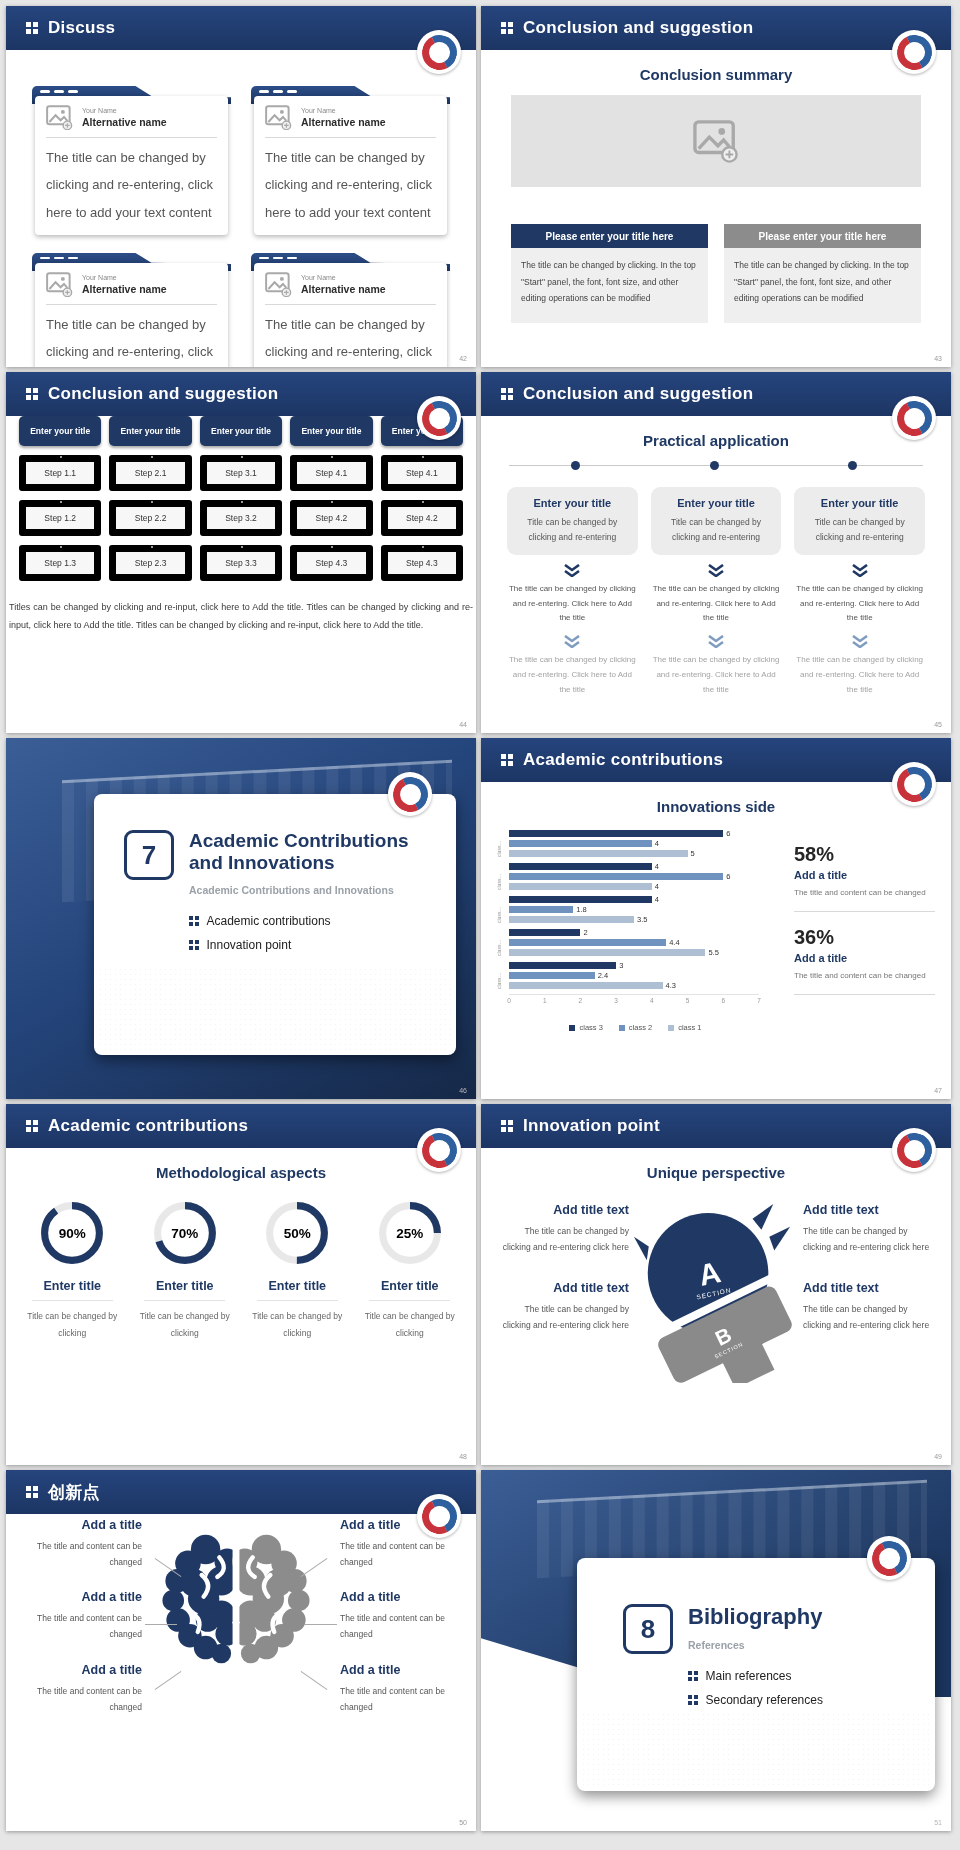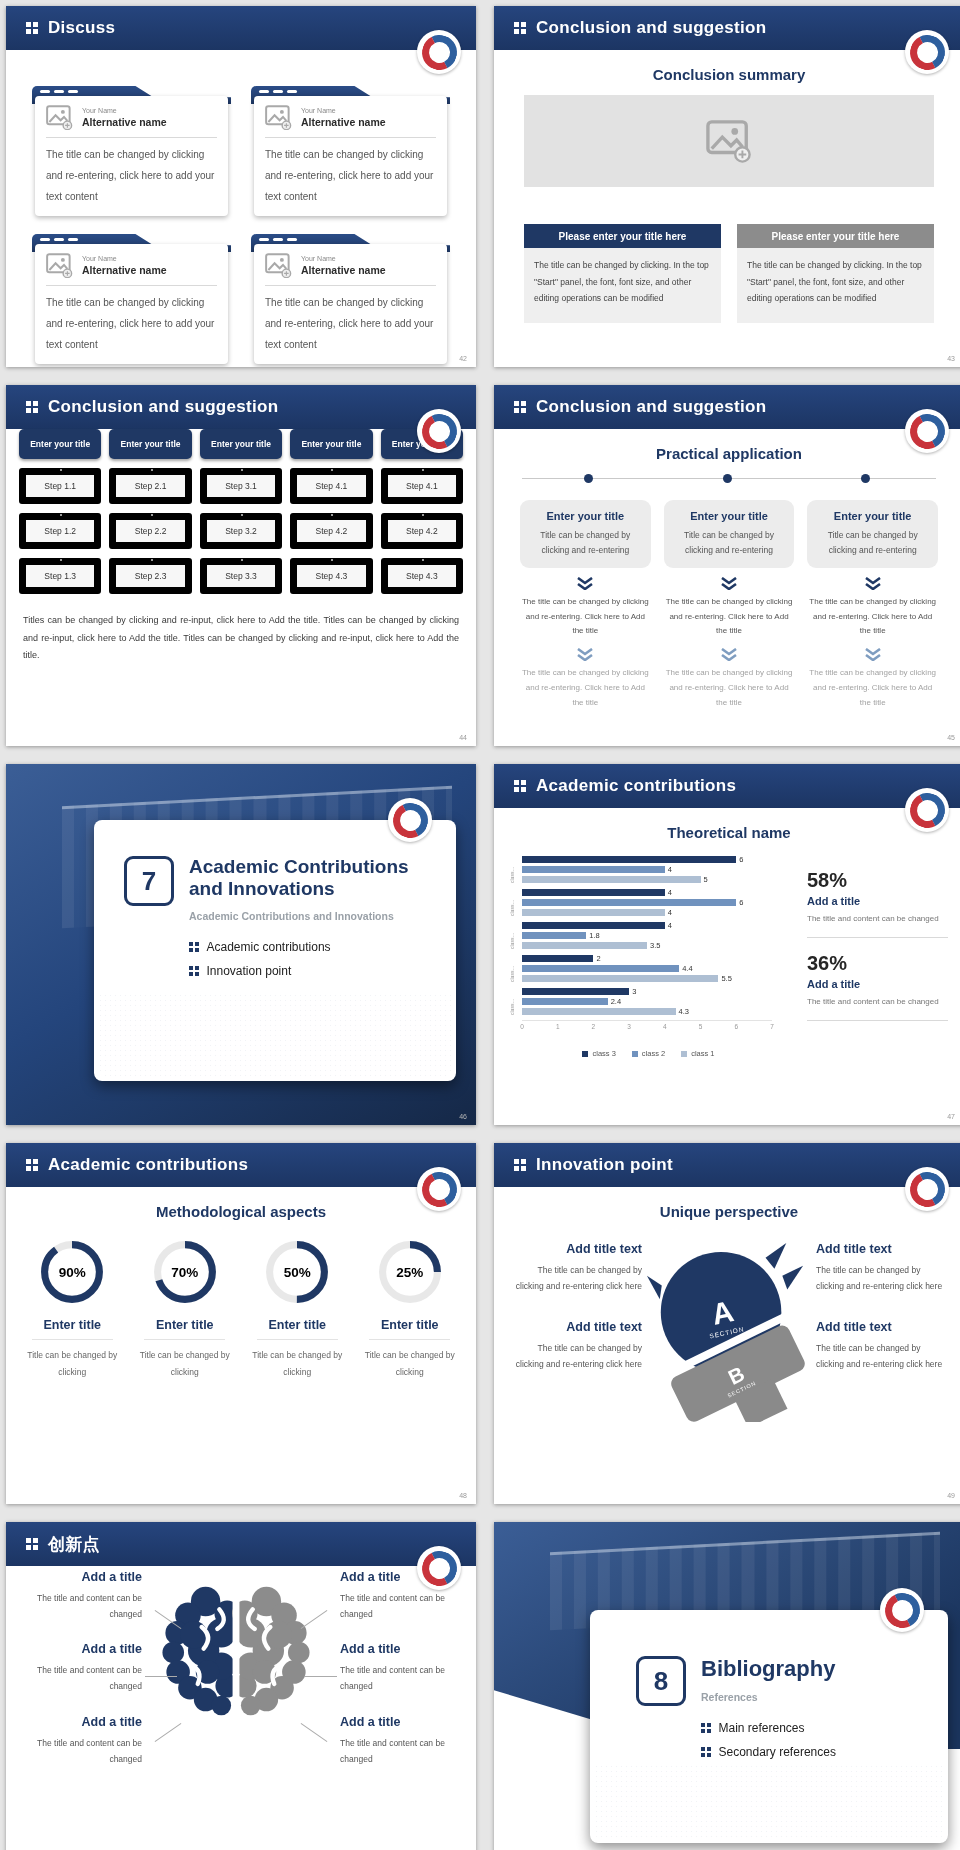--- a/index.html
+++ b/index.html
@@ -1,51 +1,51 @@
 <!DOCTYPE html>
 <html><head>
 <meta charset="utf-8">
 <style>
   html,body{margin:0;padding:0;background:#e6e6e6;font-family:"Liberation Sans",sans-serif;}
-  .grid{width:960px;height:1850px;box-sizing:border-box;display:grid;grid-template-columns:470px 470px;grid-auto-rows:361px;gap:18px;padding:6px;}
+  .grid{width:960px;height:1850px;box-sizing:border-box;display:grid;grid-template-columns:470px 470px;grid-auto-rows:361px;gap:5px;padding:6px;}
   .slide{position:relative;background:#fff;box-shadow:0 1px 4px rgba(0,0,0,.35);overflow:hidden;}
   
   .hdr{height:44px;background:linear-gradient(#26457e,#1c3563);display:flex;align-items:center;gap:10px;padding-left:20px;}
   .hicon{display:grid;grid-template-columns:5px 5px;grid-auto-rows:5px;gap:2px;}
   .hicon i{background:#fff;display:block;}
   .htitle{color:#fff;font-weight:bold;font-size:17px;letter-spacing:.3px;}
   .logo{position:absolute;top:24px;right:15px;width:44px;height:44px;background:#fff;border-radius:50%;box-shadow:0 1px 3px rgba(0,0,0,.3);display:flex;align-items:center;justify-content:center;z-index:6;}
   .ring{width:21px;height:21px;border-radius:50%;border:7px solid #2e5f9e;border-left-color:#c8333b;border-bottom-color:#c8333b;transform:rotate(18deg);}
   .pagenum{position:absolute;bottom:5px;right:9px;font-size:7px;color:#9a9a9a;z-index:7;}
   .stitle{color:#1f3864;font-weight:bold;font-size:15px;text-align:center;margin:16px 0 12px;}
   
   .cards{display:grid;grid-template-columns:1fr 1fr;gap:18px 20px;padding:36px 26px 0;}
   .ftab{height:18px;background:linear-gradient(#2b4d88,#1f3864);clip-path:polygon(0 0,52% 0,60% 55%,100% 62%,100% 100%,0 100%);border-radius:5px 5px 0 0;position:relative;}
   .ftab i{position:absolute;top:4px;width:10px;height:2.5px;background:#fff;border-radius:2px;}
   .ftab i:nth-child(1){left:8px}.ftab i:nth-child(2){left:22px}.ftab i:nth-child(3){left:36px}
   .fbody{margin:-8px 3px 0;background:#fff;border-radius:4px;box-shadow:0 2px 5px rgba(0,0,0,.28);padding:9px 11px;min-height:80px;position:relative;}
   .frow{display:flex;gap:9px;align-items:center;}
   .fname{font-size:7px;color:#8a8a8a;}
   .falt{font-size:10.5px;font-weight:bold;color:#2b2b2b;margin-top:2px;}
   .fdiv{border-top:1px solid #d9d9d9;margin:7px 0 6px;}
-  .ftext{font-size:10px;color:#555;line-height:2.1;}
+  .ftext{font-size:13px;color:#555;line-height:2.1;}
   
   .imgph{margin:4px 30px 14px;height:92px;background:#e2e2e2;display:flex;align-items:center;justify-content:center;}
   .cspanels{display:flex;gap:16px;padding:16px 30px;margin-top:21px;}
   .cspanel{flex:1;}
   .cshead{height:24px;display:flex;align-items:center;justify-content:center;color:#fff;font-weight:bold;font-size:10px;}
   .blue{background:#1f3864;} .grayhd{background:#8c8c8c;}
   .csbody{background:#efefef;padding:9px 10px 16px;font-size:8.5px;color:#444;line-height:1.95;}
   
   .cols5{display:flex;gap:8px;padding:0 13px;}
   .col5{flex:1;}
   .btn5{background:#1f3864;border-radius:5px;height:30px;color:#fff;font-weight:bold;font-size:8.5px;display:flex;align-items:center;justify-content:center;box-shadow:0 2px 3px rgba(0,0,0,.35);}
   .stp{background:#f7f7f7;border:7px solid #000000;border-radius:3px;height:22px;margin-top:9px;display:flex;align-items:center;justify-content:center;font-size:8.5px;color:#333;position:relative;}
   .stp::before{content:"";position:absolute;top:-6px;left:50%;width:2px;height:2px;background:#9a9a9a;}
-  .para3{padding:18px 17px 0;font-size:9px;color:#3a3a3a;line-height:1.95;text-align:justify;}
+  .para3{padding:18px 3px 0;font-size:9px;color:#3a3a3a;line-height:1.95;text-align:justify;}
   
   .timeline{position:relative;margin:4px 28px 16px;height:10px;}
   .tl-line{position:absolute;top:4px;left:0;right:0;height:1px;background:#c9c9c9;}
   .tl-dot{position:absolute;top:0;width:9px;height:9px;border-radius:50%;background:#1f3864;}
   .cols3{display:flex;gap:13px;padding:0 26px;}
   .col3{flex:1;text-align:center;}
   .gbox{background:#ececec;border-radius:9px;padding:10px 8px;}
   .gbox h4{margin:0 0 6px;color:#1f3864;font-size:11px;}
   .gbox p{margin:0;font-size:8.5px;color:#555;line-height:1.75;}
   .chev{display:block;margin:9px auto 5px;}
@@ -424,21 +424,21 @@
           <i></i>
           <i></i>
           <i></i>
           <i></i>
         </span>
       <span class="htitle">Academic contributions</span>
     </div>
     <div class="logo">
         <span class="ring"></span>
       </div>
-    <div class="stitle">Theoretical name</div>
+    <div class="stitle">Innovations side</div>
     <div class="theo">
       <div class="chartwrap">
         <div id="bar-plot">
             <div class="bgroup">
               <span class="glab">class…</span>
               <div class="brow">
                 <div class="bar" style="width: 214.286px; background: rgb(31, 56, 100);"></div>
                 <span class="bv">6</span>
               </div>
               <div class="brow">

